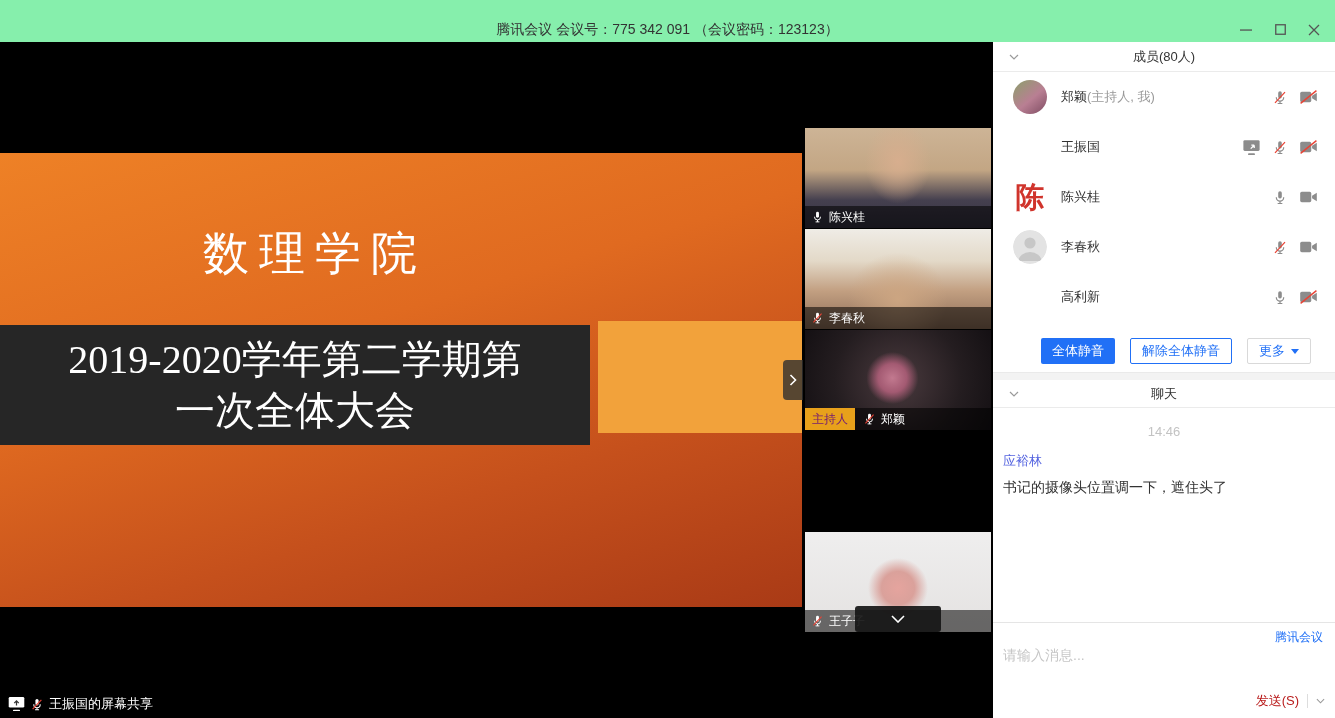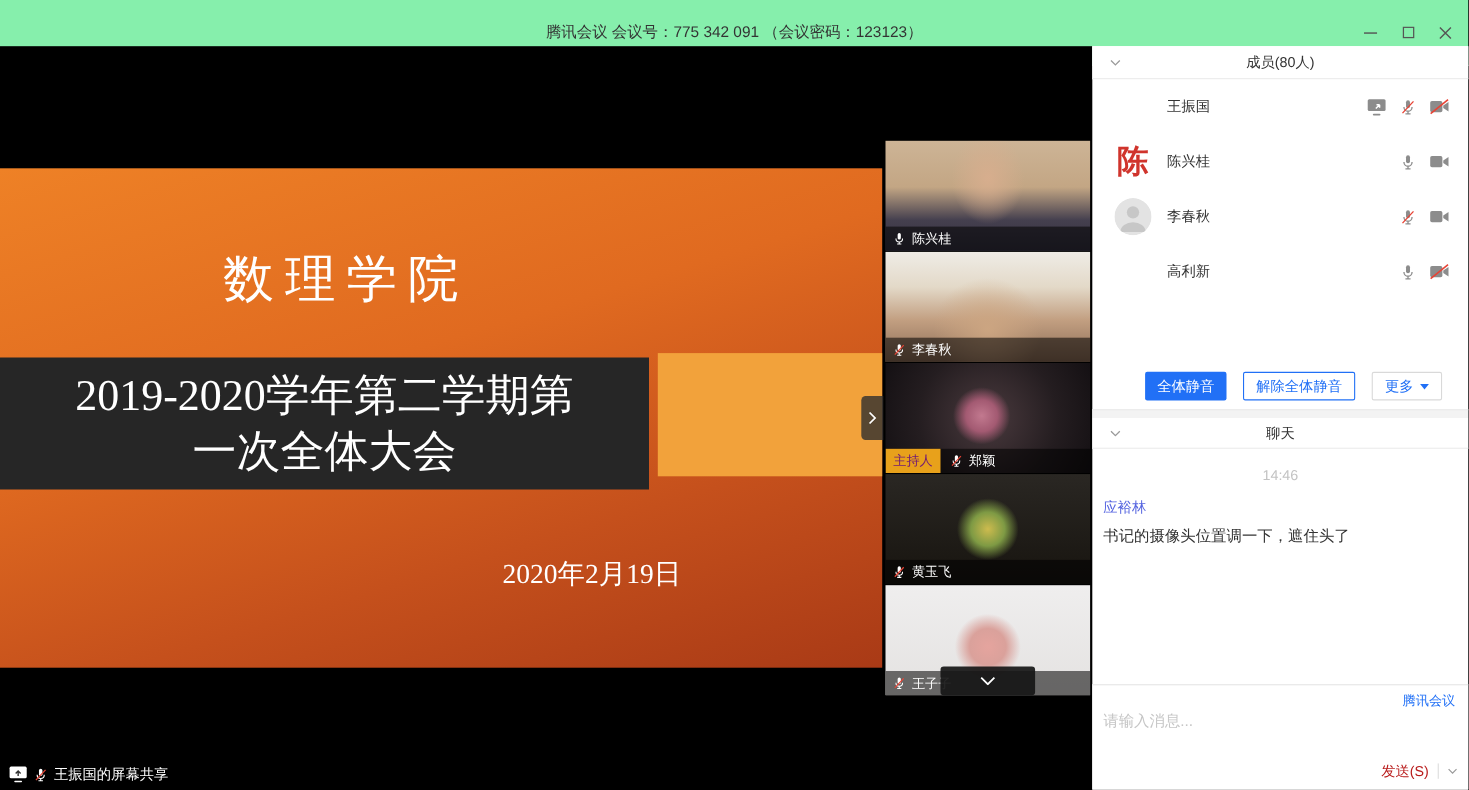--- a/index.html
+++ b/index.html
@@ -136,21 +136,20 @@
 
   <div class="stage">
 
     <div class="slide">
       <div class="slide-title">数理学院</div>
       <div class="accent-box"></div>
       <div class="banner">
         <div>2019-2020学年第二学期第</div>
         <div>一次全体大会</div>
       </div>
-      <div class="slide-date">2020年2月19日</div>
     </div>
 
     <div class="expand-btn">
       <svg width="8" height="12" viewBox="0 0 8 12">
         <path d="M1.5 1l5 5-5 5" stroke="#fff" stroke-width="1.6" fill="none"></path>
         </svg>
     </div>
 
     <div class="share-bar">
       <svg width="17" height="16" viewBox="0 0 24 22">
@@ -194,30 +193,20 @@
           <span class="host-badge">主持人</span>
           <svg width="13" height="14" viewBox="0 0 24 24">
             <rect x="9.3" y="2.5" width="5.4" height="11" rx="2.7" fill="#fff"></rect>
             <path d="M6.5 11.5v.5a5.5 5.5 0 0 0 11 0v-.5M12 17.5V21M8.5 21h7" stroke="#fff" stroke-width="1.8" fill="none"></path>
             <path d="M4.5 20L19.5 4" stroke="#E84335" stroke-width="2"></path>
             </svg>
           <span>郑颖</span>
         </div>
       </div>
 
-      <div class="tile tile4">
-        <div class="tile-label">
-          <svg width="13" height="14" viewBox="0 0 24 24">
-            <rect x="9.3" y="2.5" width="5.4" height="11" rx="2.7" fill="#fff"></rect>
-            <path d="M6.5 11.5v.5a5.5 5.5 0 0 0 11 0v-.5M12 17.5V21M8.5 21h7" stroke="#fff" stroke-width="1.8" fill="none"></path>
-            <path d="M4.5 20L19.5 4" stroke="#E84335" stroke-width="2"></path>
-            </svg>
-          <span>黄玉飞</span>
-        </div>
-      </div>
 
       <div class="tile tile5">
         <div class="tile-label">
           <svg width="13" height="14" viewBox="0 0 24 24">
             <rect x="9.3" y="2.5" width="5.4" height="11" rx="2.7" fill="#fff"></rect>
             <path d="M6.5 11.5v.5a5.5 5.5 0 0 0 11 0v-.5M12 17.5V21M8.5 21h7" stroke="#fff" stroke-width="1.8" fill="none"></path>
             <path d="M4.5 20L19.5 4" stroke="#E84335" stroke-width="2"></path>
             </svg>
           <span>王子子</span>
         </div>
@@ -237,20 +226,40 @@
       <span class="header-chevron">
         <svg width="10" height="6" viewBox="0 0 10 6">
           <path d="M1 1l4 4 4-4" stroke="#9a9a9a" stroke-width="1.2" fill="none"></path>
           </svg>
       </span>
       <span>成员(80人)</span>
     </div>
 
     <div class="member-list">
 
+      <div class="member-row">
+        <div class="m-avatar photo"></div>
+        <span class="m-name"><span>郑颖</span><span class="m-suffix">(主持人, 我)</span></span>
+        <span class="m-icons">
+          <span>
+            <svg width="16" height="17" viewBox="0 0 24 24">
+                <rect x="9.3" y="2.5" width="5.4" height="11" rx="2.7" fill="#8C8C8C"></rect>
+                <path d="M6.5 11.5v.5a5.5 5.5 0 0 0 11 0v-.5M12 17.5V21M8.5 21h7" stroke="#8C8C8C" stroke-width="1.8" fill="none"></path>
+                <path d="M4.5 20L19.5 4" stroke="#E84335" stroke-width="1.8"></path>
+              </svg>
+            </span>
+          <span>
+            <svg width="19" height="16" viewBox="0 0 24 20">
+                <rect x="1.5" y="3.5" width="14" height="13" rx="2" fill="#8C8C8C"></rect>
+                <path d="M16.5 8.5l6-4v11l-6-4z" fill="#8C8C8C"></path>
+                <path d="M2 18L22 2" stroke="#E84335" stroke-width="1.8"></path>
+              </svg>
+            </span>
+        </span>
+      </div>
 
       <div class="member-row">
         <div class="m-avatar none"></div>
         <span class="m-name">王振国</span>
         <span class="m-icons">
           <span>
             <svg width="19" height="17" viewBox="0 0 24 22">
                 <rect x="1.5" y="1.5" width="21" height="14" rx="1.8" fill="#8C8C8C"></rect>
                 <path d="M11 12.5L15.5 8M15.5 8h-3.7M15.5 8v3.7" stroke="#fff" stroke-width="1.7" fill="none"></path>
                 <rect x="7.5" y="18.5" width="9" height="2.2" rx="1.1" fill="#8C8C8C"></rect>

